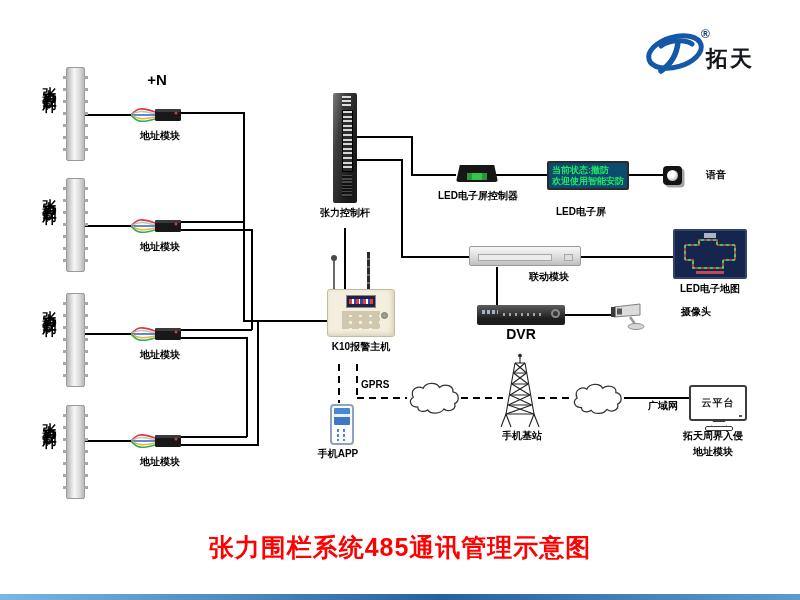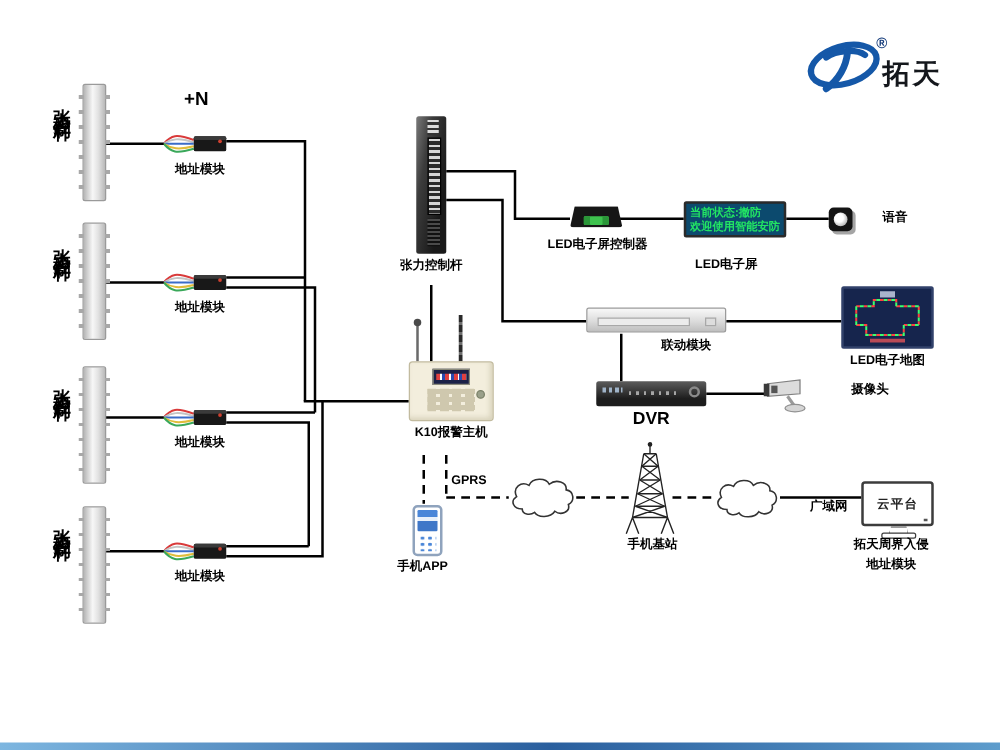--- a/index.html
+++ b/index.html
@@ -277,15 +277,16 @@
     <span>云平台</span>
   </div>
   <div class="mon-stand"></div>
   <div class="mon-base"></div>
   <div class="lbl" style="left:653px;top:430px;width:120px">拓天周界入侵</div>
   <div class="lbl" style="left:653px;top:446px;width:120px">地址模块</div>
 
   <div class="logo-reg">®</div>
   <div class="logo-text">拓天</div>
 
+  <div class="title">张力围栏系统485通讯管理示意图</div>
   <div class="footer-bar"></div>
 
 </div>
 
 </body></html>

